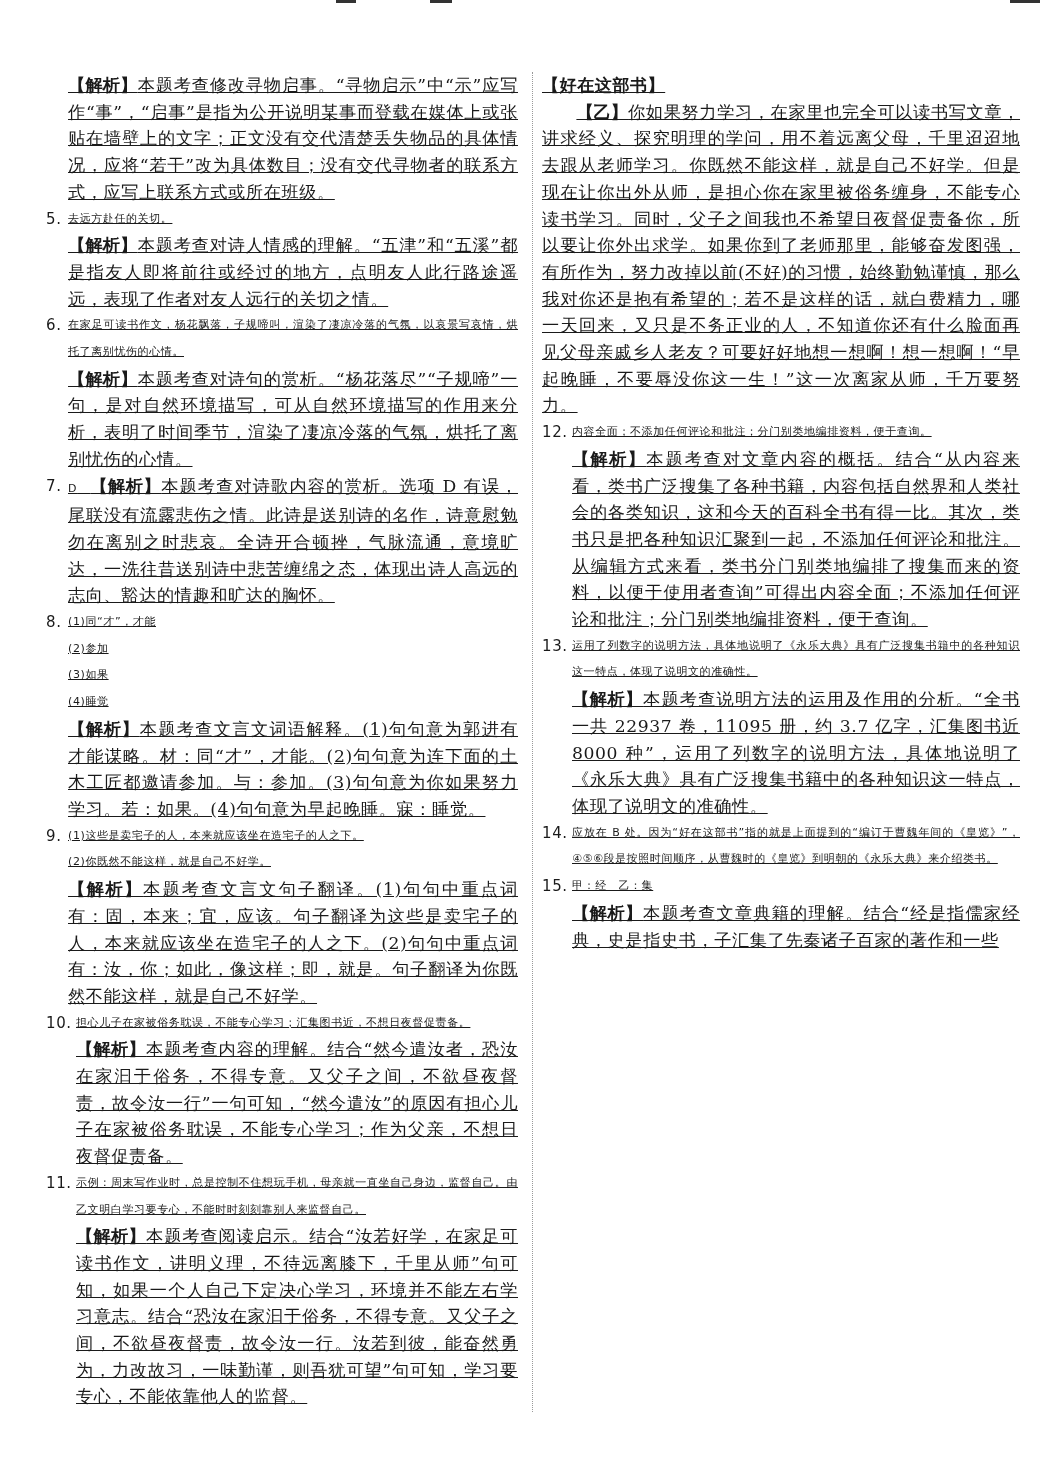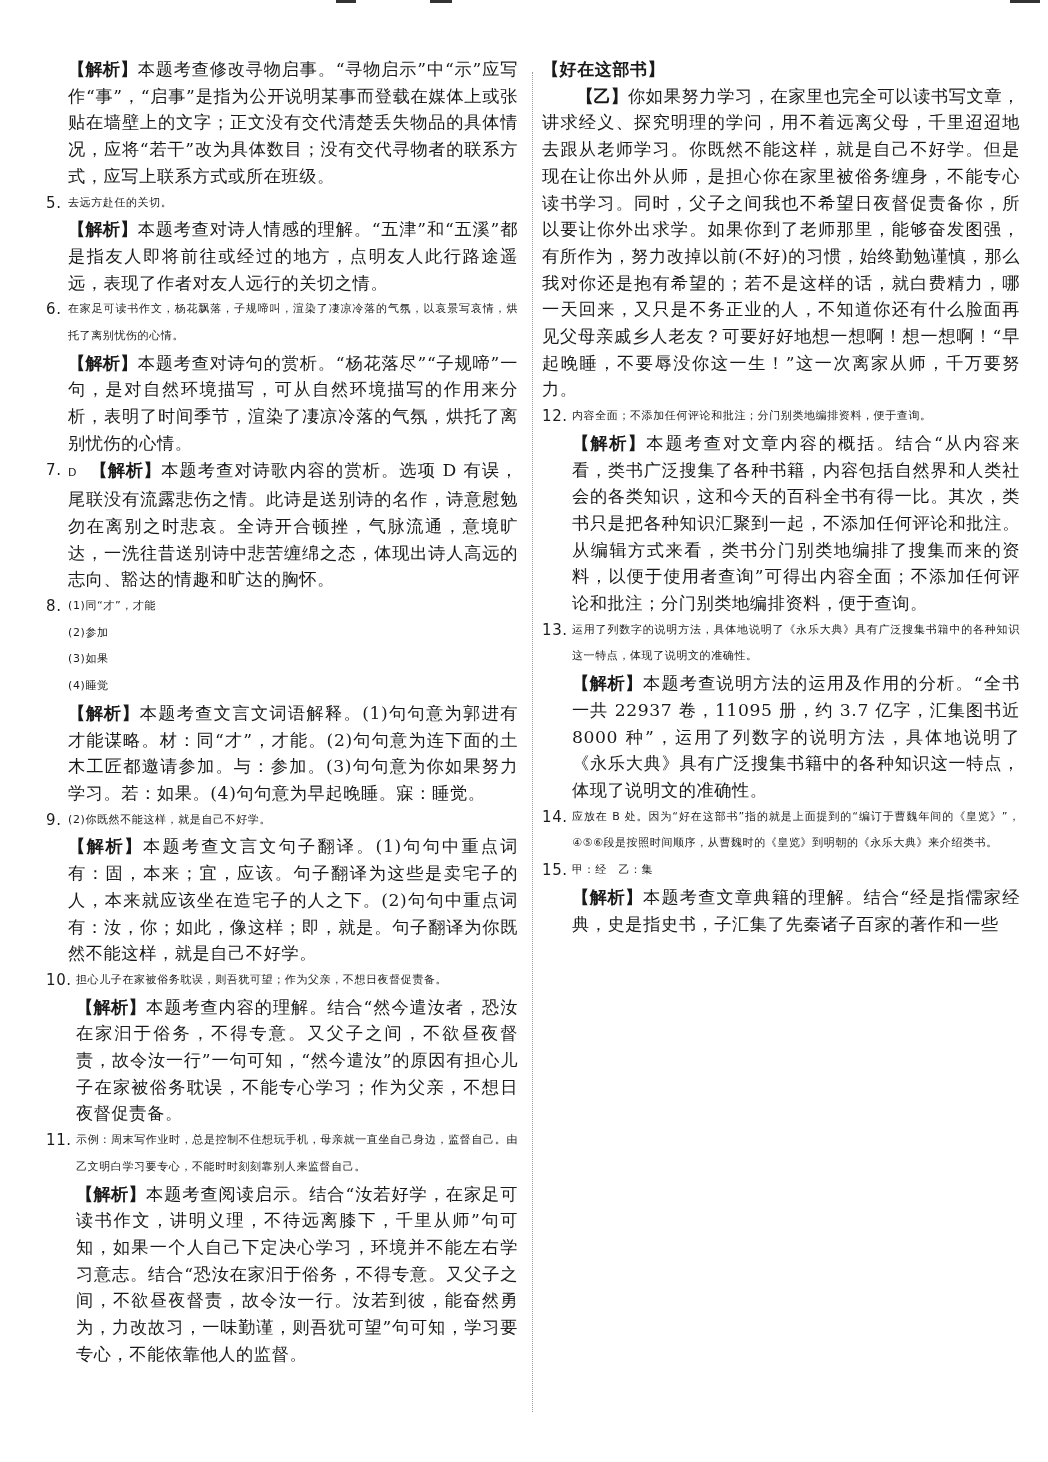--- a/index.html
+++ b/index.html
@@ -6,23 +6,24 @@
   body {
     width: 1048px; height: 1462px; position: relative; overflow: hidden;
     font-family: "DejaVu Serif", "Liberation Serif", serif;
     color: #1a1a1a;
   }
   .top-mark { position: absolute; top: 0; height: 3px; background: #333; }
   .top-mark.m1 { left: 336px; width: 20px; }
   .top-mark.m2 { left: 430px; width: 22px; }
   .top-mark.m3 { left: 1010px; width: 30px; }
   .column {
-    position: absolute; top: 56px; width: 472px;
+    position: absolute; top: 72px; width: 472px;
     font-size: 17.2px; line-height: 26.7px; letter-spacing: 0.6px;
     text-align: justify;
+    text-decoration: underline;
   }
   .col-left { left: 46px; }
   .col-right { left: 542px; width: 478px; }
   .divider {
     position: absolute; left: 532px; top: 72px; height: 1340px; width: 0;
     border-left: 1px dotted #999;
   }
   .item { position: relative; padding-left: 22px; }
   .item .num { position: absolute; left: 0; top: 0; font-family: "DejaVu Sans", "Liberation Sans", sans-serif; font-size: 15px; }
   .item.wide { padding-left: 30px; }
@@ -69,27 +70,28 @@
     <span class="num">8.</span>
     <span class="answer sub">(1)同“才”，才能</span>
     <span class="answer sub">(2)参加</span>
     <span class="answer sub">(3)如果</span>
     <span class="answer sub">(4)睡觉</span>
     <span class="analysis"><span class="tag">【解析】</span><span>本题考查文言文词语解释。(1)句句意为郭进有才能谋略。材：同“才”，才能。(2)句句意为连下面的土木工匠都邀请参加。与：参加。(3)句句意为你如果努力学习。若：如果。(4)句句意为早起晚睡。寐：睡觉。</span></span>
   </div>
 
   <div class="item">
     <span class="num">9.</span>
+    <span class="answer sub">(1)这些是卖宅子的人，本来就应该坐在造宅子的人之下。</span>
     <span class="answer sub">(2)你既然不能这样，就是自己不好学。</span>
     <span class="analysis"><span class="tag">【解析】</span><span>本题考查文言文句子翻译。(1)句句中重点词有：固，本来；宜，应该。句子翻译为这些是卖宅子的人，本来就应该坐在造宅子的人之下。(2)句句中重点词有：汝，你；如此，像这样；即，就是。句子翻译为你既然不能这样，就是自己不好学。</span></span>
   </div>
 
   <div class="item wide">
     <span class="num">10.</span>
-    <span class="answer sub">担心儿子在家被俗务耽误，则吾犹可望；作为父亲，不想日夜督促责备。</span>
+    <span class="answer sub">担心儿子在家被俗务耽误，不能专心学习；汇集图书近，不想日夜督促责备。</span>
     <span class="analysis"><span class="tag">【解析】</span><span>本题考查内容的理解。结合“然今遣汝者，恐汝在家汩于俗务，不得专意。又父子之间，不欲昼夜督责，故令汝一行”一句可知，“然今遣汝”的原因有担心儿子在家被俗务耽误，不能专心学习；作为父亲，不想日夜督促责备。</span></span>
   </div>
 
   <div class="item wide">
     <span class="num">11.</span>
     <span class="answer sub">示例：周末写作业时，总是控制不住想玩手机，母亲就一直坐自己身边，监督自己。由乙文明白学习要专心，不能时时刻刻靠别人来监督自己。</span>
     <span class="analysis"><span class="tag">【解析】</span><span>本题考查阅读启示。结合“汝若好学，在家足可读书作文，讲明义理，不待远离膝下，千里从师”句可知，如果一个人自己下定决心学习，环境并不能左右学习意志。结合“恐汝在家汩于俗务，不得专意。又父子之间，不欲昼夜督责，故令汝一行。汝若到彼，能奋然勇为，力改故习，一味勤谨，则吾犹可望”句可知，学习要专心，不能依靠他人的监督。</span></span>
   </div>
 </div>
 

